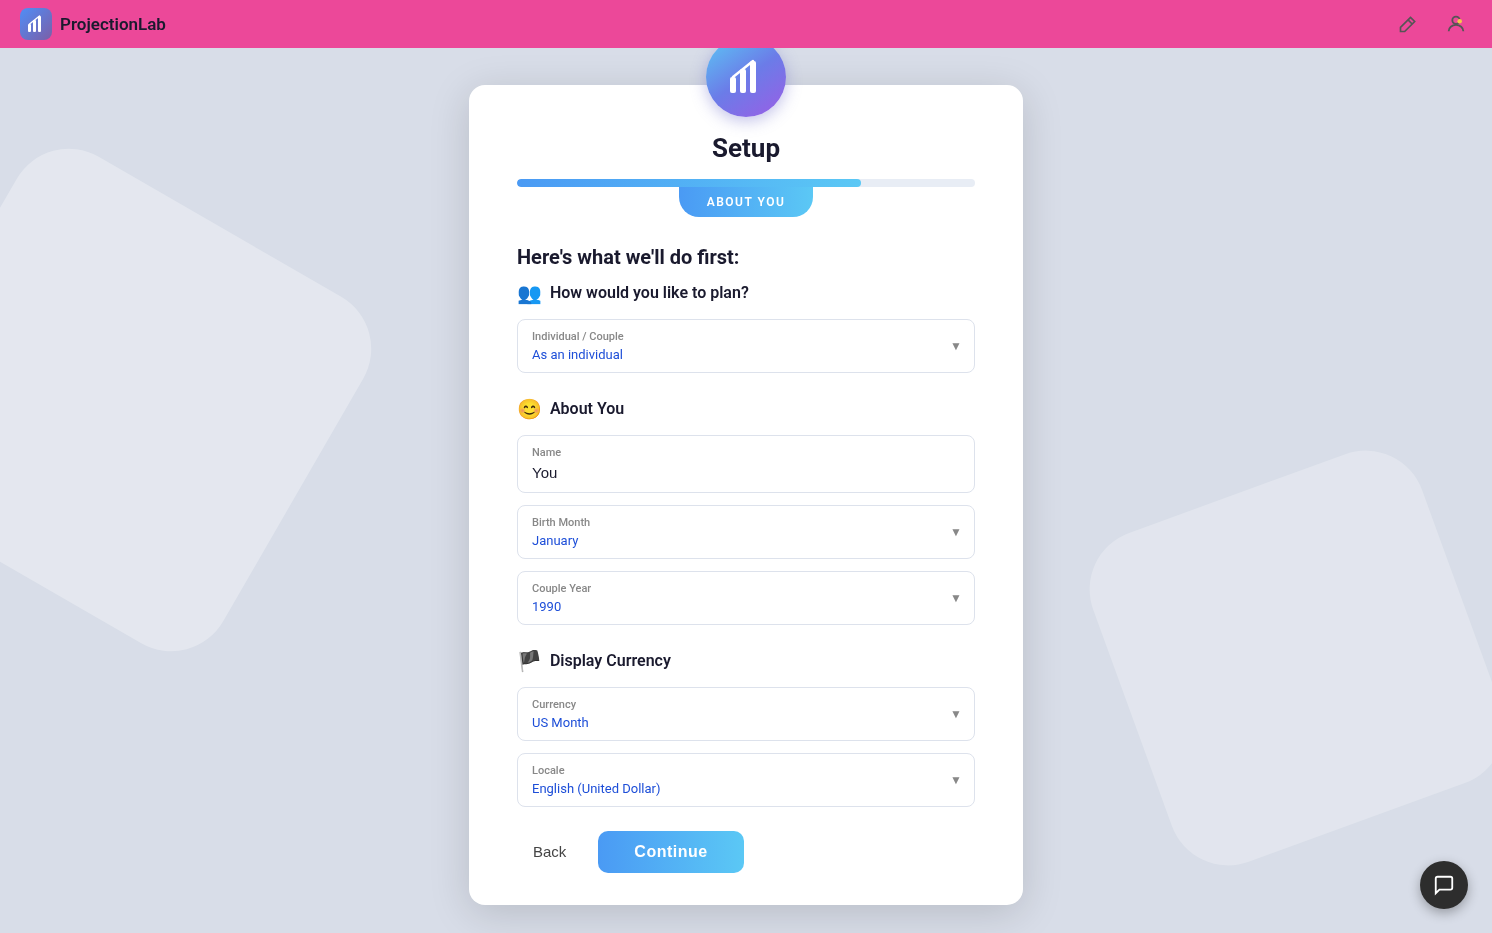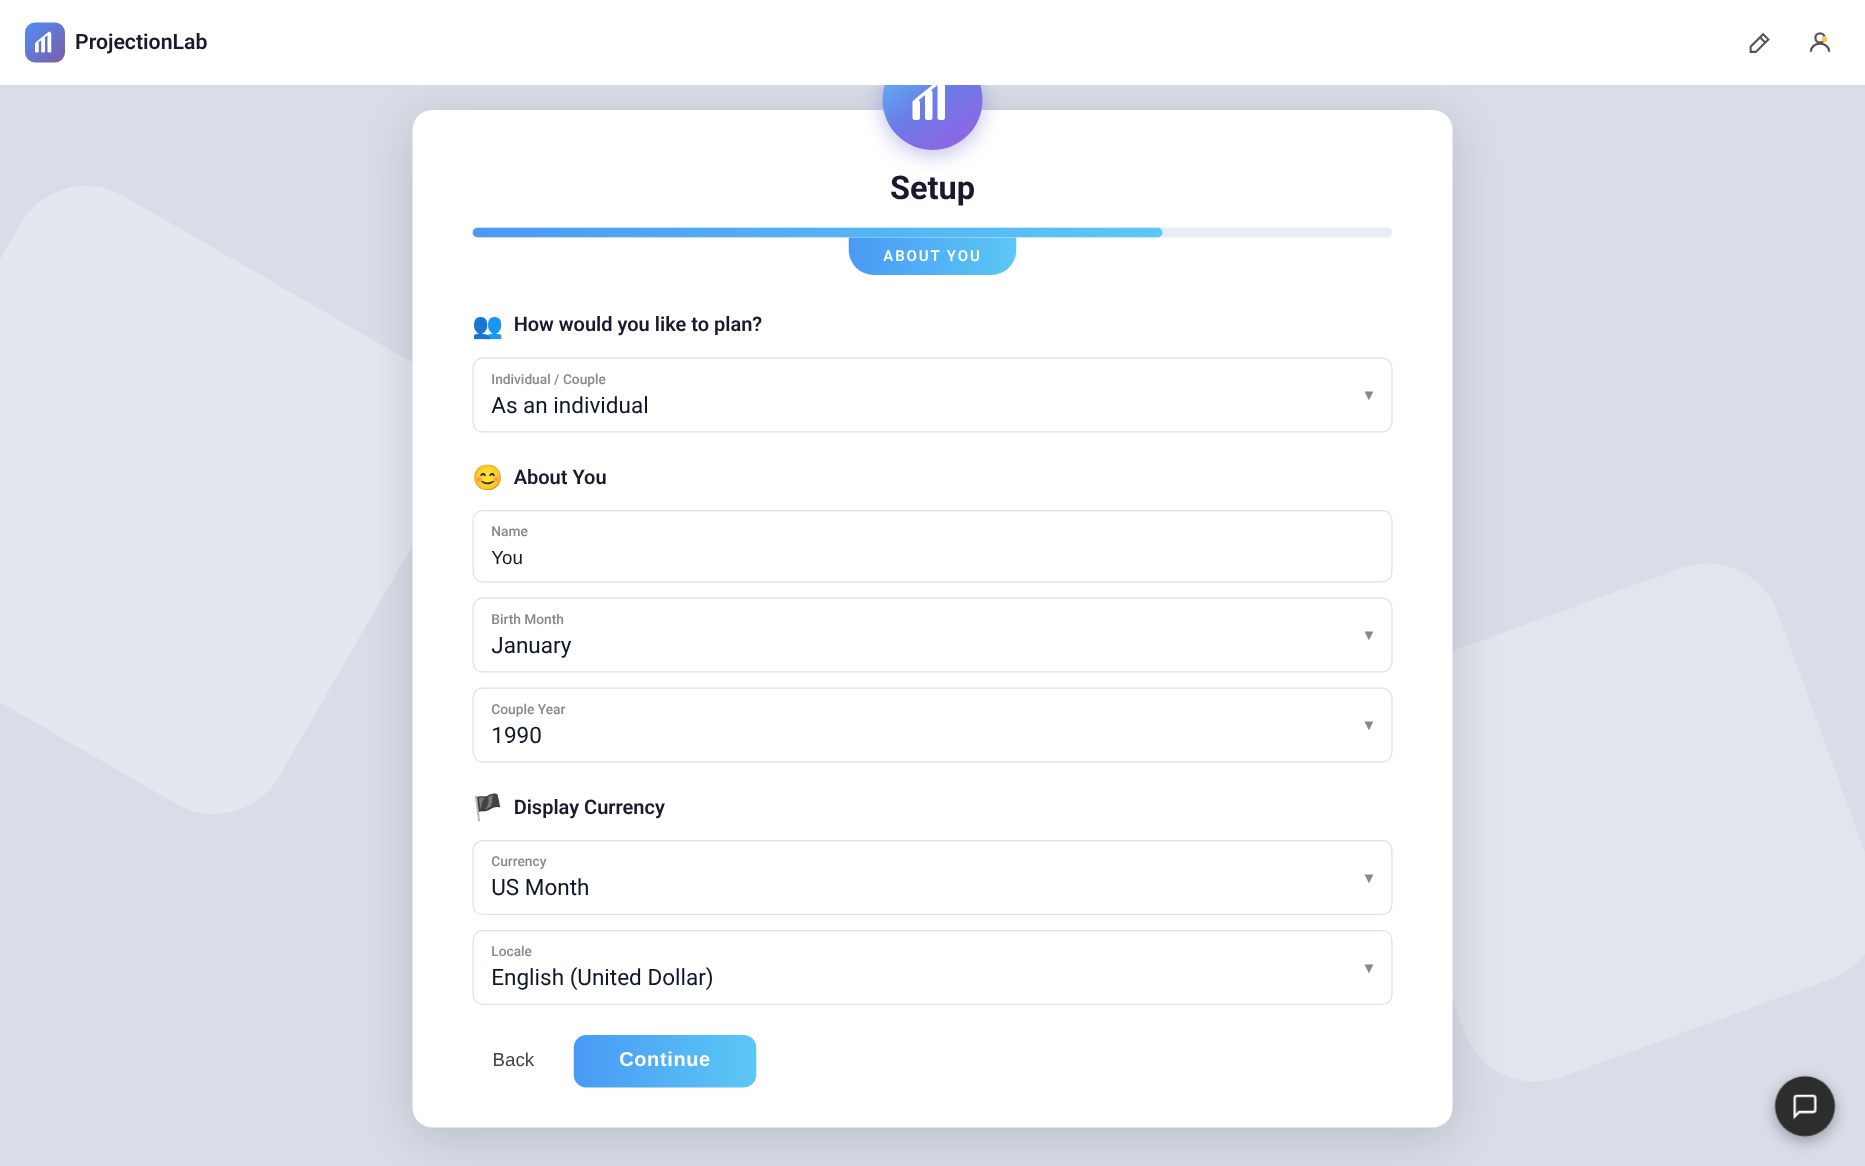--- a/index.html
+++ b/index.html
@@ -31,22 +31,22 @@
       border-radius: 60px;
       transform: rotate(-20deg);
       bottom: 100px;
       right: 20px;
     }
 
     
     .topbar {
       position: absolute;
       top: 0; left: 0; right: 0;
-      height: 68px;
-      background: #ffffff;
+      height: 48px;
+      background: #ec4899;
       display: flex;
       align-items: center;
       justify-content: space-between;
       padding: 0 20px;
       z-index: 10;
     }
     .topbar-logo {
       display: flex;
       align-items: center;
       gap: 8px;
@@ -90,21 +90,21 @@
       left: 0; right: 0; bottom: 0;
       display: flex;
       align-items: center;
       justify-content: center;
     }
 
     
     .dialog-card {
       background: white;
       border-radius: 16px;
-      width: 832px;
+      width: 554px;
       max-height: 840px;
       position: relative;
       box-shadow: 0 8px 40px rgba(0,0,0,0.15);
       overflow: visible;
     }
 
     
     .app-icon-wrapper {
       position: absolute;
       top: -48px;
@@ -217,22 +217,22 @@
       padding: 10px 14px;
       cursor: pointer;
     }
     .field-label {
       font-size: 11px;
       color: #888;
       font-weight: 500;
       margin-bottom: 4px;
     }
     .field-value {
-      font-size: 18px;
-      color: #0f172a;
+      font-size: 13px;
+      color: #1d4ed8;
       font-weight: 400;
     }
     .field-input {
       font-size: 15px;
       color: #1a1a2e;
       border: none;
       outline: none;
       width: 100%;
       background: transparent;
       padding: 0;
@@ -348,20 +348,21 @@
       <h1 class="setup-title">Setup</h1>
 
       <div class="progress-bar-container">
         <div class="progress-bar-fill" style="width: 75%"></div>
       </div>
 
       <div class="tab-section">
         <div class="about-you-tab">ABOUT YOU</div>
       </div>
 
+      <h2 class="section-intro-title">Here's what we'll do first:</h2>
 
       <div class="section-label">
         <span class="section-icon">👥</span>
         <span>How would you like to plan?</span>
       </div>
       <div class="form-group">
         <div class="field-wrapper">
           <div class="field-label">Individual / Couple</div>
           <div class="field-value">As an individual</div>
           <span class="select-arrow">▼</span>

